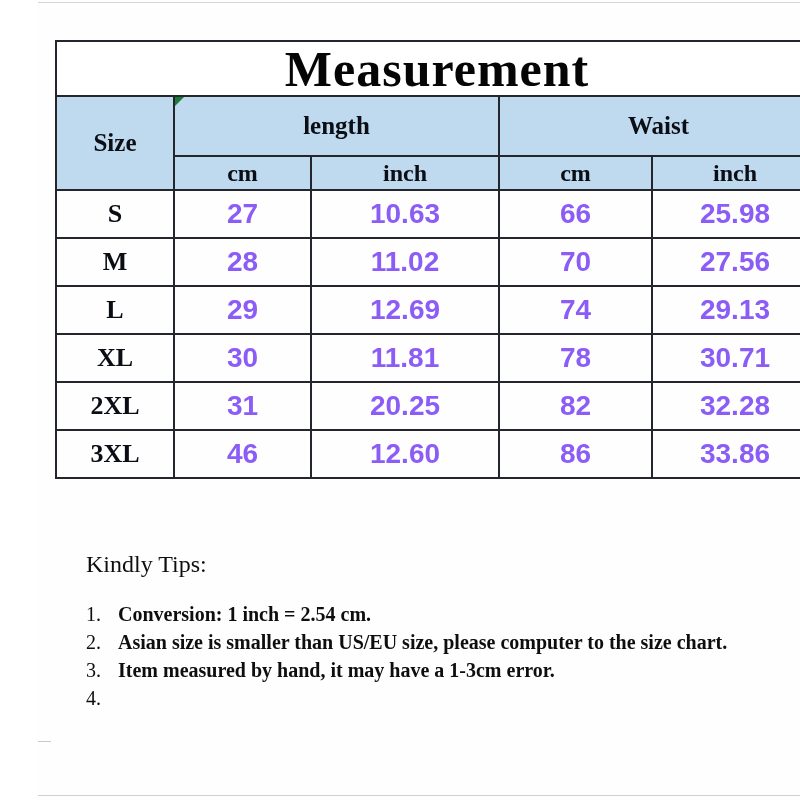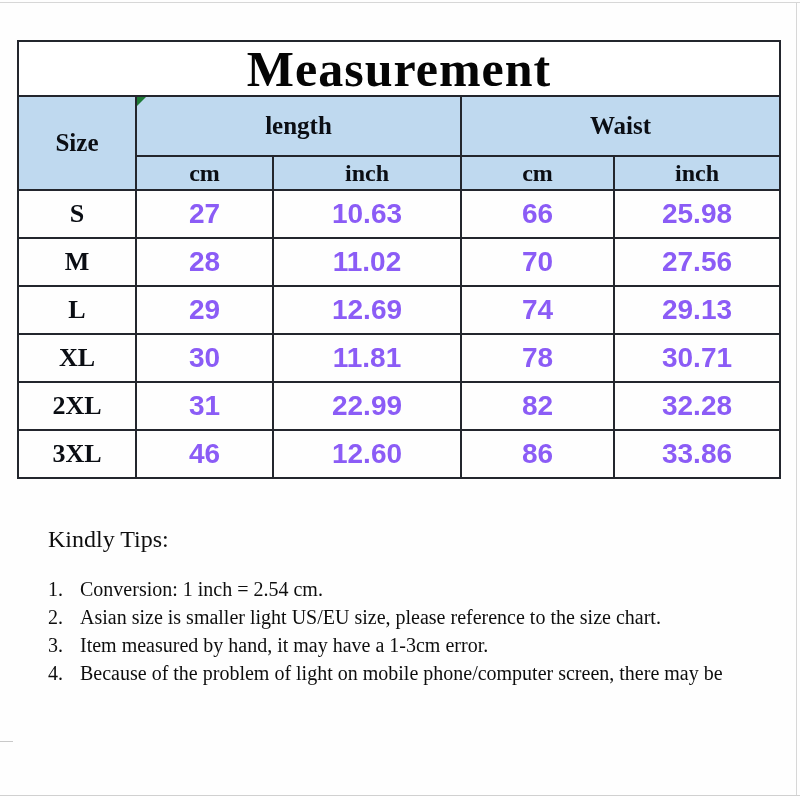--- a/index.html
+++ b/index.html
@@ -3,21 +3,21 @@
 <meta charset="utf-8">
 <style>
   * { margin:0; padding:0; box-sizing:border-box; }
   html,body { width:800px; height:800px; }
   body {
     background:#ffffff;
     font-family:"Liberation Serif", serif;
     position:relative;
     overflow:hidden;
   }
-  .page { position:absolute; inset:0; background:#fefefe; }
+  .page { position:absolute; inset:0; background:#fefefe;margin-left:38px; }
 
   
   .edge { position:absolute; background:#d7d7d7; }
   .edge-top    { left:0; top:2px; width:800px; height:1px; }
   .edge-right  { left:796px; top:2px; width:1px; height:794px; }
   .edge-bottom { left:0; top:795px; width:800px; height:1px; background:#d0d0d0; }
   .edge-dash   { left:0; top:741px; width:13px; height:1px; background:#c9c9c9; }
 
   table.meas {
     position:absolute; left:17px; top:40px; width:762px;
@@ -50,28 +50,28 @@
   .size-cell {
     font-family:"Liberation Serif", serif;
     font-size:26px; font-weight:bold; color:#0a0d13;
   }
   .num-cell {
     font-family:"Liberation Sans", sans-serif;
     font-size:28px; font-weight:bold; color:#8b5cf6;
   }
 
   .tips {
-    position:absolute; left:48px; top:526px; width:706px;
+    position:absolute; left:48px; top:551px; width:706px;
     color:#0e0e0e;
   }
   .tips-heading { font-size:24px; line-height:1.15; }
   .tips-list { margin-top:21px; }
   .tip { display:flex; font-size:20px; line-height:28px; }
   .tip-num { flex:0 0 32px; }
-  .tip-text { flex:1; }
+  .tip-text { flex:1;font-weight:bold; }
   .tip-text .line { display:block; white-space:nowrap; }
 </style>
 </head>
 <body>
 
 <div class="page">
 
   <div class="edge edge-top"></div>
   <div class="edge edge-right"></div>
   <div class="edge edge-bottom"></div>
@@ -129,21 +129,21 @@
       <tr class="data-row">
         <td class="size-cell">XL</td>
         <td class="num-cell">30</td>
         <td class="num-cell">11.81</td>
         <td class="num-cell">78</td>
         <td class="num-cell">30.71</td>
       </tr>
       <tr class="data-row">
         <td class="size-cell">2XL</td>
         <td class="num-cell">31</td>
-        <td class="num-cell">22.99</td>
+        <td class="num-cell">20.25</td>
         <td class="num-cell">82</td>
         <td class="num-cell">32.28</td>
       </tr>
       <tr class="data-row">
         <td class="size-cell">3XL</td>
         <td class="num-cell">46</td>
         <td class="num-cell">12.60</td>
         <td class="num-cell">86</td>
         <td class="num-cell">33.86</td>
       </tr>
@@ -156,33 +156,32 @@
       <div class="tip">
         <span class="tip-num">1.</span>
         <span class="tip-text">
           <span class="line">Conversion: 1 inch = 2.54 cm.</span>
           <span class="line"></span>
         </span>
       </div>
       <div class="tip">
         <span class="tip-num">2.</span>
         <span class="tip-text">
-          <span class="line">Asian size is smaller light US/EU size, please reference to the size chart.</span>
+          <span class="line">Asian size is smaller than US/EU size, please computer to the size chart.</span>
           <span class="line"></span>
         </span>
       </div>
       <div class="tip">
         <span class="tip-num">3.</span>
         <span class="tip-text">
           <span class="line">Item measured by hand, it may have a 1-3cm error.</span>
           <span class="line"></span>
         </span>
       </div>
       <div class="tip">
         <span class="tip-num">4.</span>
         <span class="tip-text">
-          <span class="line">Because of the problem of light on mobile phone/computer screen, there may be</span>
         </span>
       </div>
     </div>
   </div>
 
 </div>
 
 </body></html>

